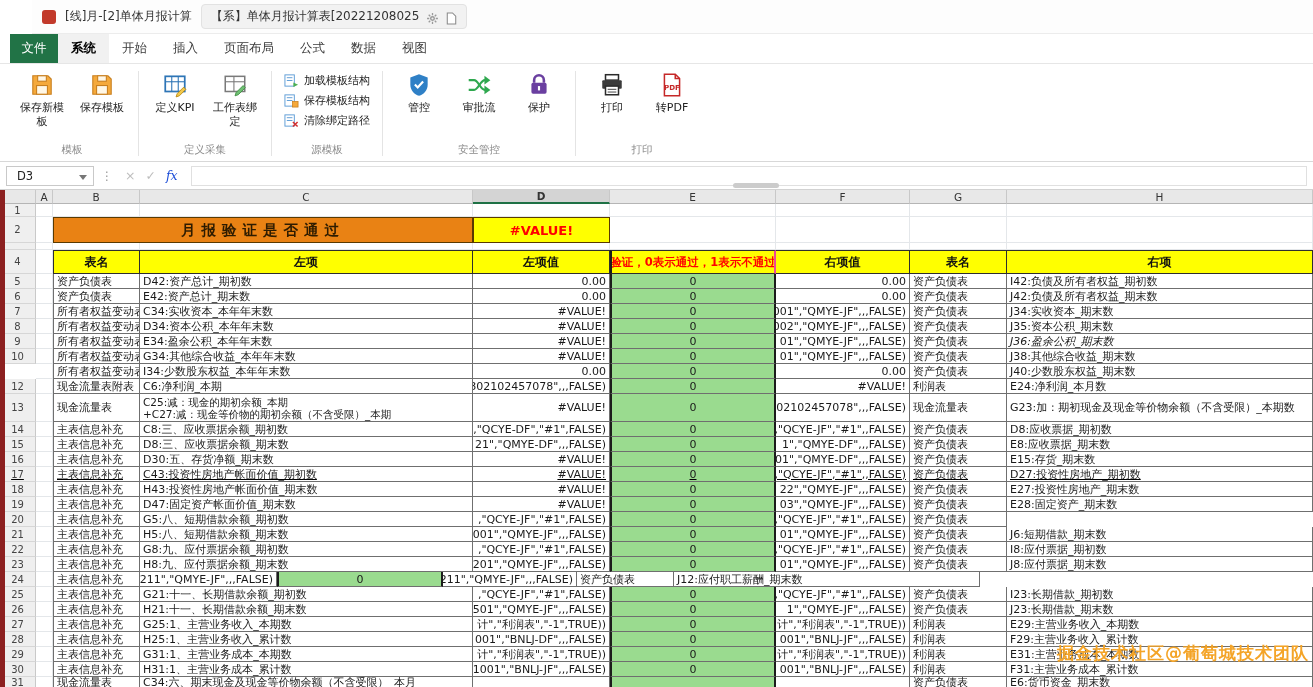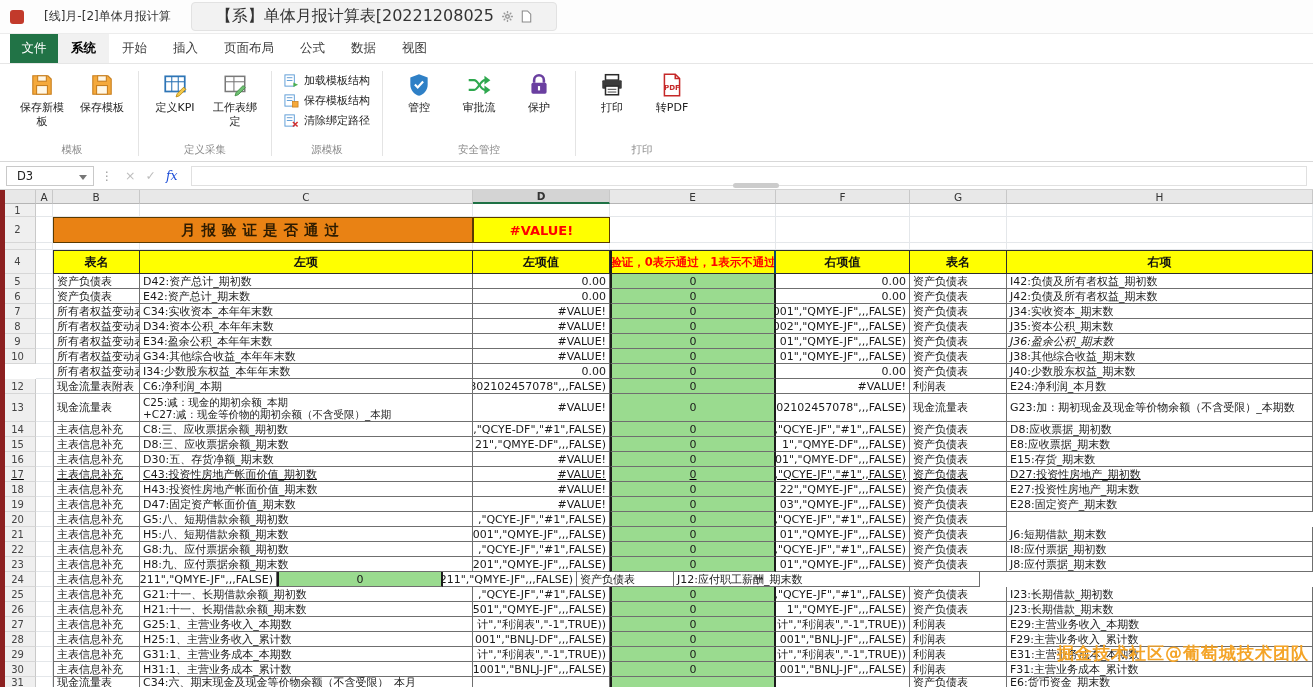--- a/index.html
+++ b/index.html
@@ -1,25 +1,25 @@
 <!DOCTYPE html>
 <html><head>
 <meta charset="utf-8">
 <style>
   * { margin:0; padding:0; box-sizing:border-box; }
   body { font-family:"DejaVu Sans","Liberation Sans",sans-serif; background:#fff; }
   .app { position:relative; width:1313px; height:687px; overflow:hidden; background:#fff; }
 
   
-  .tbar { height:34px; display:flex; align-items:center; gap:20px; padding:0 10px;
-          background:#fdfdfd; border-bottom:1px solid #ececec; }
+  .tbar { height:34px; display:flex; align-items:center; gap:9px; padding:0 10px;
+          background:#fdfdfd; border-bottom:1px solid #ececec;margin-left:32px; }
   .app-icon { width:14px; height:14px; background:#C23A2B; border-radius:3px; flex:0 0 auto; }
   .win-title { font-size:12px; color:#333; white-space:nowrap; }
-  .doc-tab { display:flex; align-items:center; gap:7px; background:#F2F2F2; border:1px solid #e2e2e2;
-             border-radius:4px; padding:3px 24px; font-size:16px; color:#333; cursor:pointer; }
+  .doc-tab { display:flex; align-items:flex-end; gap:7px; background:#F2F2F2; border:1px solid #e2e2e2;
+             border-radius:4px; padding:3px 9px; font-size:12px; color:#333; cursor:pointer; }
   .doc-tab svg { display:block; }
 
   
   .mbar { height:30px; display:flex; align-items:stretch; background:#fff; border-bottom:1px solid #e6e6e6; }
   .file-btn { width:48px; margin-left:10px; background:#217346; color:#fff; display:flex;
               align-items:center; justify-content:center; font-size:12.5px; cursor:pointer; }
   .menu-tabs { display:flex; }
   .menu-tab { padding:0 13px; display:flex; align-items:center; font-size:12.5px; color:#3a3a3a; cursor:pointer; }
   .menu-tab.active { font-weight:bold; color:#000; background:#f1f1f1; }
 
@@ -66,21 +66,21 @@
             justify-content:center; font-size:10px; color:#444; padding:0; }
   .faint { border-right:1px solid #E4E7EA; border-bottom:1px solid #E4E7EA; }
   .data { border-right:1px solid #6F6F6F; border-bottom:1px solid #6F6F6F; }
   .bl { border-left:1px solid #6F6F6F; }
   .r { justify-content:flex-end; }
   .vcell { background:#9ADB8F; border-left:2px solid #1c1c1c; border-right:2px solid #1c1c1c;
            justify-content:center; }
   .hdr { background:#FFFF00; border-right:1px solid #2e2e2e; border-bottom:1px solid #2e2e2e;
          border-top:1px solid #2e2e2e; font-weight:bold; font-size:12px; justify-content:center; color:#111; }
   .hdr.bl { border-left:1px solid #2e2e2e; }
-  .hdr.vhdr { border-left:2px solid #1c1c1c; border-right:2px solid #0c4a6e;
+  .hdr.vhdr { border-left:2px solid #1c1c1c; border-right:2px solid #ec4899;
               color:#FF0000; font-size:11.5px; }
   .titlecell { background:#E98214; border:1px solid #5a3a00; justify-content:center;
                font-weight:bold; font-size:14.5px; color:#2e1c00; letter-spacing:6px; }
   .bannerval { background:#FFFF00; border:1px solid #5a3a00; justify-content:center;
                font-weight:bold; font-size:13px; color:#FF0000; }
   .wrapc { white-space:pre-line; line-height:12px; font-size:10.5px; }
 
   .left-strip { position:absolute; left:0; top:190px; bottom:0; width:5px; background:#8C2020; z-index:4; }
   .mini-scrollbar { position:absolute; top:183px; left:733px; width:46px; height:5px;
                     background:#cccccc; border-radius:3px; z-index:5; cursor:pointer; }

